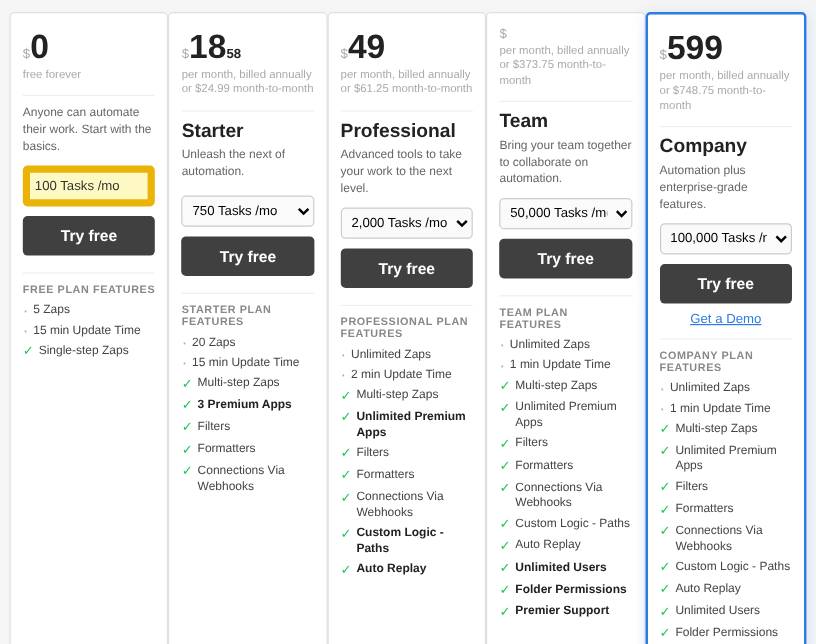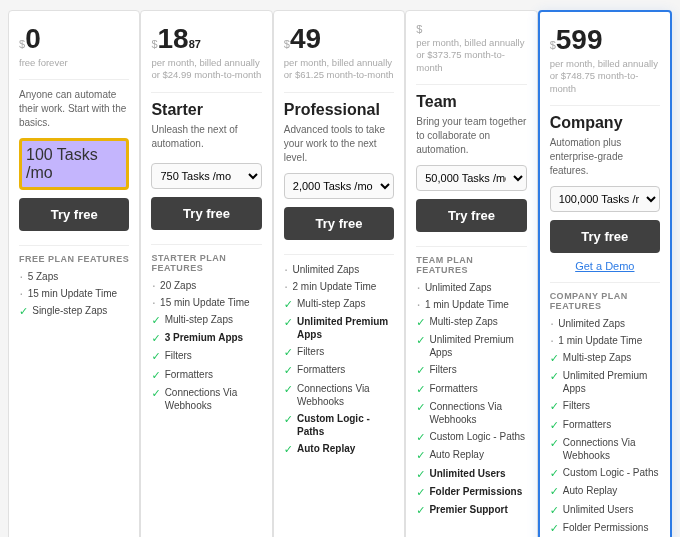--- a/index.html
+++ b/index.html
@@ -8,21 +8,21 @@
     .plan-card { flex: 1; background: #fff; border: 1px solid #e0e0e0; border-radius: 4px; padding: 12px 10px; position: relative; min-width: 0; }
     .plan-card.highlighted { border: 2px solid #2d7be5; box-shadow: 0 2px 12px rgba(45,123,229,0.15); z-index: 2; }
     .price-block { margin-bottom: 6px; }
     .price-dollar { font-size: 11px; color: #aaa; vertical-align: super; }
     .price-main { font-size: 28px; font-weight: 700; color: #222; }
     .price-cents { font-size: 11px; font-weight: 700; color: #222; vertical-align: super; }
     .price-sub { font-size: 9.5px; color: #aaa; line-height: 1.3; margin-top: 2px; }
     .plan-name { font-size: 16px; font-weight: 700; color: #222; margin: 8px 0 4px 0; }
     .plan-desc { font-size: 10px; color: #666; line-height: 1.4; margin-bottom: 8px; min-height: 32px; }
     .tasks-select { width: 100%; border: 1px solid #ccc; border-radius: 4px; padding: 5px 4px; font-size: 11px; margin-bottom: 8px; background: #fafafa; appearance: auto; }
-    .tasks-fixed { width: 100%; border: 3px solid #eab308; border-radius: 4px; padding: 5px 4px; font-size: 16px; margin-bottom: 8px; background: #c4b5fd; color: #333; }
+    .tasks-fixed { width: 100%; border: 6px solid #eab308; border-radius: 4px; padding: 5px 4px; font-size: 11px; margin-bottom: 8px; background: #fef9c3; color: #333; }
     .try-btn { width: 100%; background: #404040; color: #fff; border: none; border-radius: 4px; padding: 9px 0; font-size: 13px; font-weight: 600; cursor: pointer; margin-bottom: 4px; }
     .get-demo { text-align: center; font-size: 11px; color: #2d7be5; cursor: pointer; margin-top: 3px; display: block; }
     .divider { border: none; border-top: 1px solid #eee; margin: 10px 0 8px 0; }
     .features-title { font-size: 9px; font-weight: 700; color: #888; letter-spacing: 0.5px; margin-bottom: 6px; text-transform: uppercase; }
     .feature-item { display: flex; align-items: flex-start; gap: 4px; margin-bottom: 4px; font-size: 10px; color: #444; line-height: 1.3; }
     .feature-item .check { color: #22c55e; font-size: 11px; flex-shrink: 0; }
     .feature-item .dot { color: #aaa; font-size: 14px; line-height: 1; flex-shrink: 0; margin-top: -1px; }
     .feature-item .text { }
     .feature-item.bold .text { font-weight: 700; color: #222; }
   </style>
@@ -43,21 +43,21 @@
         <span class="dot">·</span>
         <span class="text">15 min Update Time</span>
       </div><div class="feature-item">
         <span class="check">✓</span>
         <span class="text">Single-step Zaps</span>
       </div></div>
     <div class="plan-card"><div class="price-block">
         <div style="display: flex; align-items: baseline;">
           <span class="price-dollar">$</span>
           <span class="price-main">18</span>
-          <span class="price-cents">87</span>
+          <span class="price-cents">58</span>
         </div>
         <div class="price-sub" style="white-space: pre-line;">per month, billed annually
 or $24.99 month-to-month</div>
       </div><hr class="divider"><div class="plan-name">Starter</div><div class="plan-desc">Unleash the next of automation.</div><select class="tasks-select"><option>750 Tasks /mo</option></select><button class="try-btn">Try free</button><hr class="divider"><div class="features-title">STARTER PLAN FEATURES</div><div class="feature-item">
         <span class="dot">·</span>
         <span class="text">20 Zaps</span>
       </div><div class="feature-item">
         <span class="dot">·</span>
         <span class="text">15 min Update Time</span>
       </div><div class="feature-item">
@@ -76,21 +76,21 @@
         <span class="check">✓</span>
         <span class="text">Connections Via Webhooks</span>
       </div></div>
     <div class="plan-card"><div class="price-block">
         <div style="display: flex; align-items: baseline;">
           <span class="price-dollar">$</span>
           <span class="price-main">49</span>
         </div>
         <div class="price-sub" style="white-space: pre-line;">per month, billed annually
 or $61.25 month-to-month</div>
-      </div><hr class="divider"><div class="plan-name">Professional</div><div class="plan-desc">Advanced tools to take your work to the next level.</div><select class="tasks-select"><option>2,000 Tasks /mo</option></select><button class="try-btn">Try free</button><hr class="divider"><div class="feature-item">
+      </div><hr class="divider"><div class="plan-name">Professional</div><div class="plan-desc">Advanced tools to take your work to the next level.</div><select class="tasks-select"><option>2,000 Tasks /mo</option></select><button class="try-btn">Try free</button><hr class="divider"><div class="features-title">PROFESSIONAL PLAN FEATURES</div><div class="feature-item">
         <span class="dot">·</span>
         <span class="text">Unlimited Zaps</span>
       </div><div class="feature-item">
         <span class="dot">·</span>
         <span class="text">2 min Update Time</span>
       </div><div class="feature-item">
         <span class="check">✓</span>
         <span class="text">Multi-step Zaps</span>
       </div><div class="feature-item bold">
         <span class="check">✓</span>

